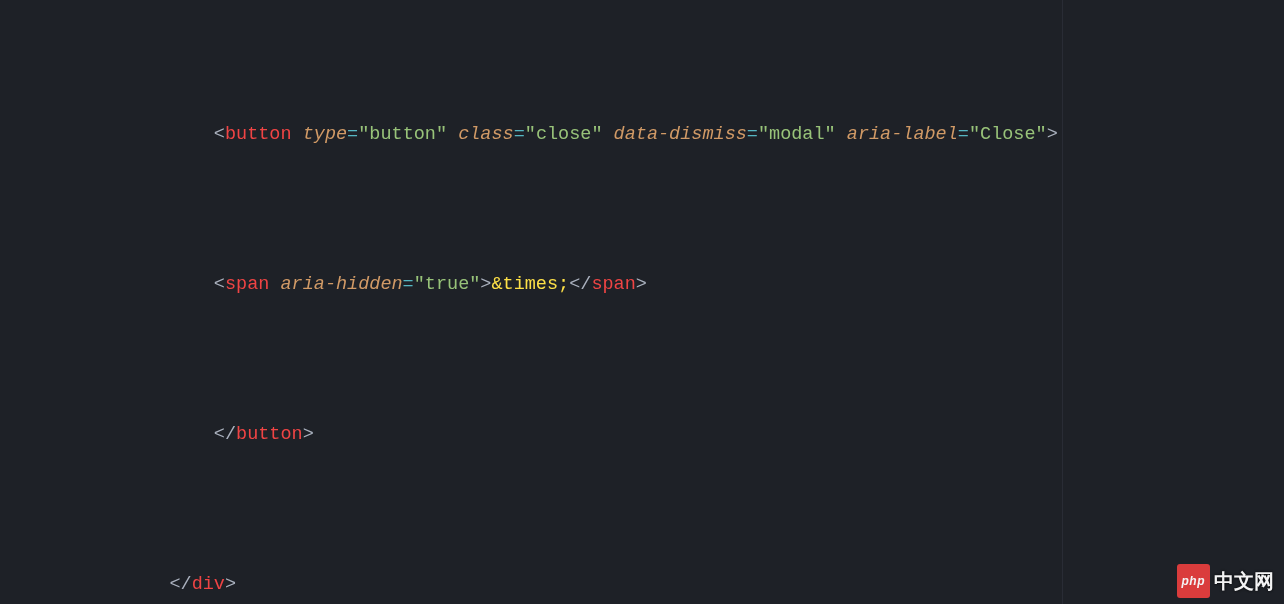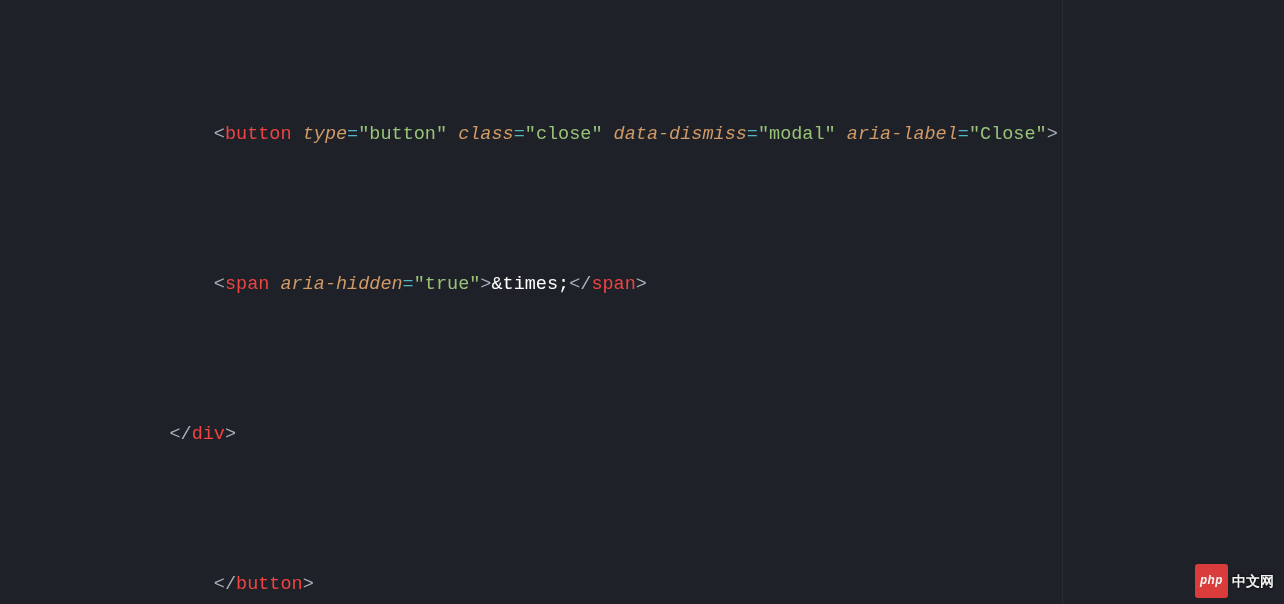--- a/index.html
+++ b/index.html
@@ -34,47 +34,46 @@
     top: 0; bottom: 0;
     width: 1px;
     background: #3a3f4b66;
   }
   
   .brkt  { color: #abb2bf; }        
   .tag   { color: #ef4444; }        
   .attr  { color: #d19a66; font-style: italic; text-align: right; }  
   .eq    { color: #56b6c2; }        
   .str   { color: #98c379; }        
-  .ent   { color: #ffffff; }
+  .ent   { color: #fde047; }
 
   .watermark {
     position: absolute;
     right: 10px;
     bottom: 6px;
     display: flex;
     align-items: center;
     gap: 4px;
     font-family: -apple-system, "Helvetica Neue", Arial, sans-serif;
     opacity: 0.95;
   }
   .watermark .logo {
     background: #e53e3e;
     color: #fff;
     font-weight: 700;
     font-size: 12px;
     padding: 2px 5px;
     border-radius: 3px;
     letter-spacing: 0.5px;
     font-style: italic;
-    font-family: Liberation Mono, monospace;
   }
   .watermark .cn {
     color: #fff;
     font-weight: 600;
-    font-size: 14px;
+    font-size: 20px;
     text-shadow: 0 0 3px #000;
   }
 </style>
 </head>
 <body>
 
 <div class="editor">
 
   <div class="gutter"></div>
 
@@ -82,24 +81,24 @@
 
   <div class="code">
 
     
     <div class="line">                  <span class="brkt">&lt;</span><span class="tag">button</span> <span class="attr">type</span><span class="eq">=</span><span class="str">"button"</span> <span class="attr">class</span><span class="eq">=</span><span class="str">"close"</span> <span class="attr">data-dismiss</span><span class="eq">=</span><span class="str">"modal"</span> <span class="attr">aria-label</span><span class="eq">=</span><span class="str">"Close"</span><span class="brkt">&gt;</span></div>
 
     
     <div class="line">                  <span class="brkt">&lt;</span><span class="tag">span</span> <span class="attr">aria-hidden</span><span class="eq">=</span><span class="str">"true"</span><span class="brkt">&gt;</span><span class="ent">&amp;times;</span><span class="brkt">&lt;/</span><span class="tag">span</span><span class="brkt">&gt;</span></div>
 
     
-    <div class="line">              <span class="brkt">&lt;/</span><span class="tag">div</span><span class="brkt">&gt;</span></div>
+    <div class="line">                  <span class="brkt">&lt;/</span><span class="tag">button</span><span class="brkt">&gt;</span></div>
 
     
-    <div class="line">                  <span class="brkt">&lt;/</span><span class="tag">button</span><span class="brkt">&gt;</span></div>
+    <div class="line">              <span class="brkt">&lt;/</span><span class="tag">div</span><span class="brkt">&gt;</span></div>
 
     
     
 
     
     
 
     
     
 

